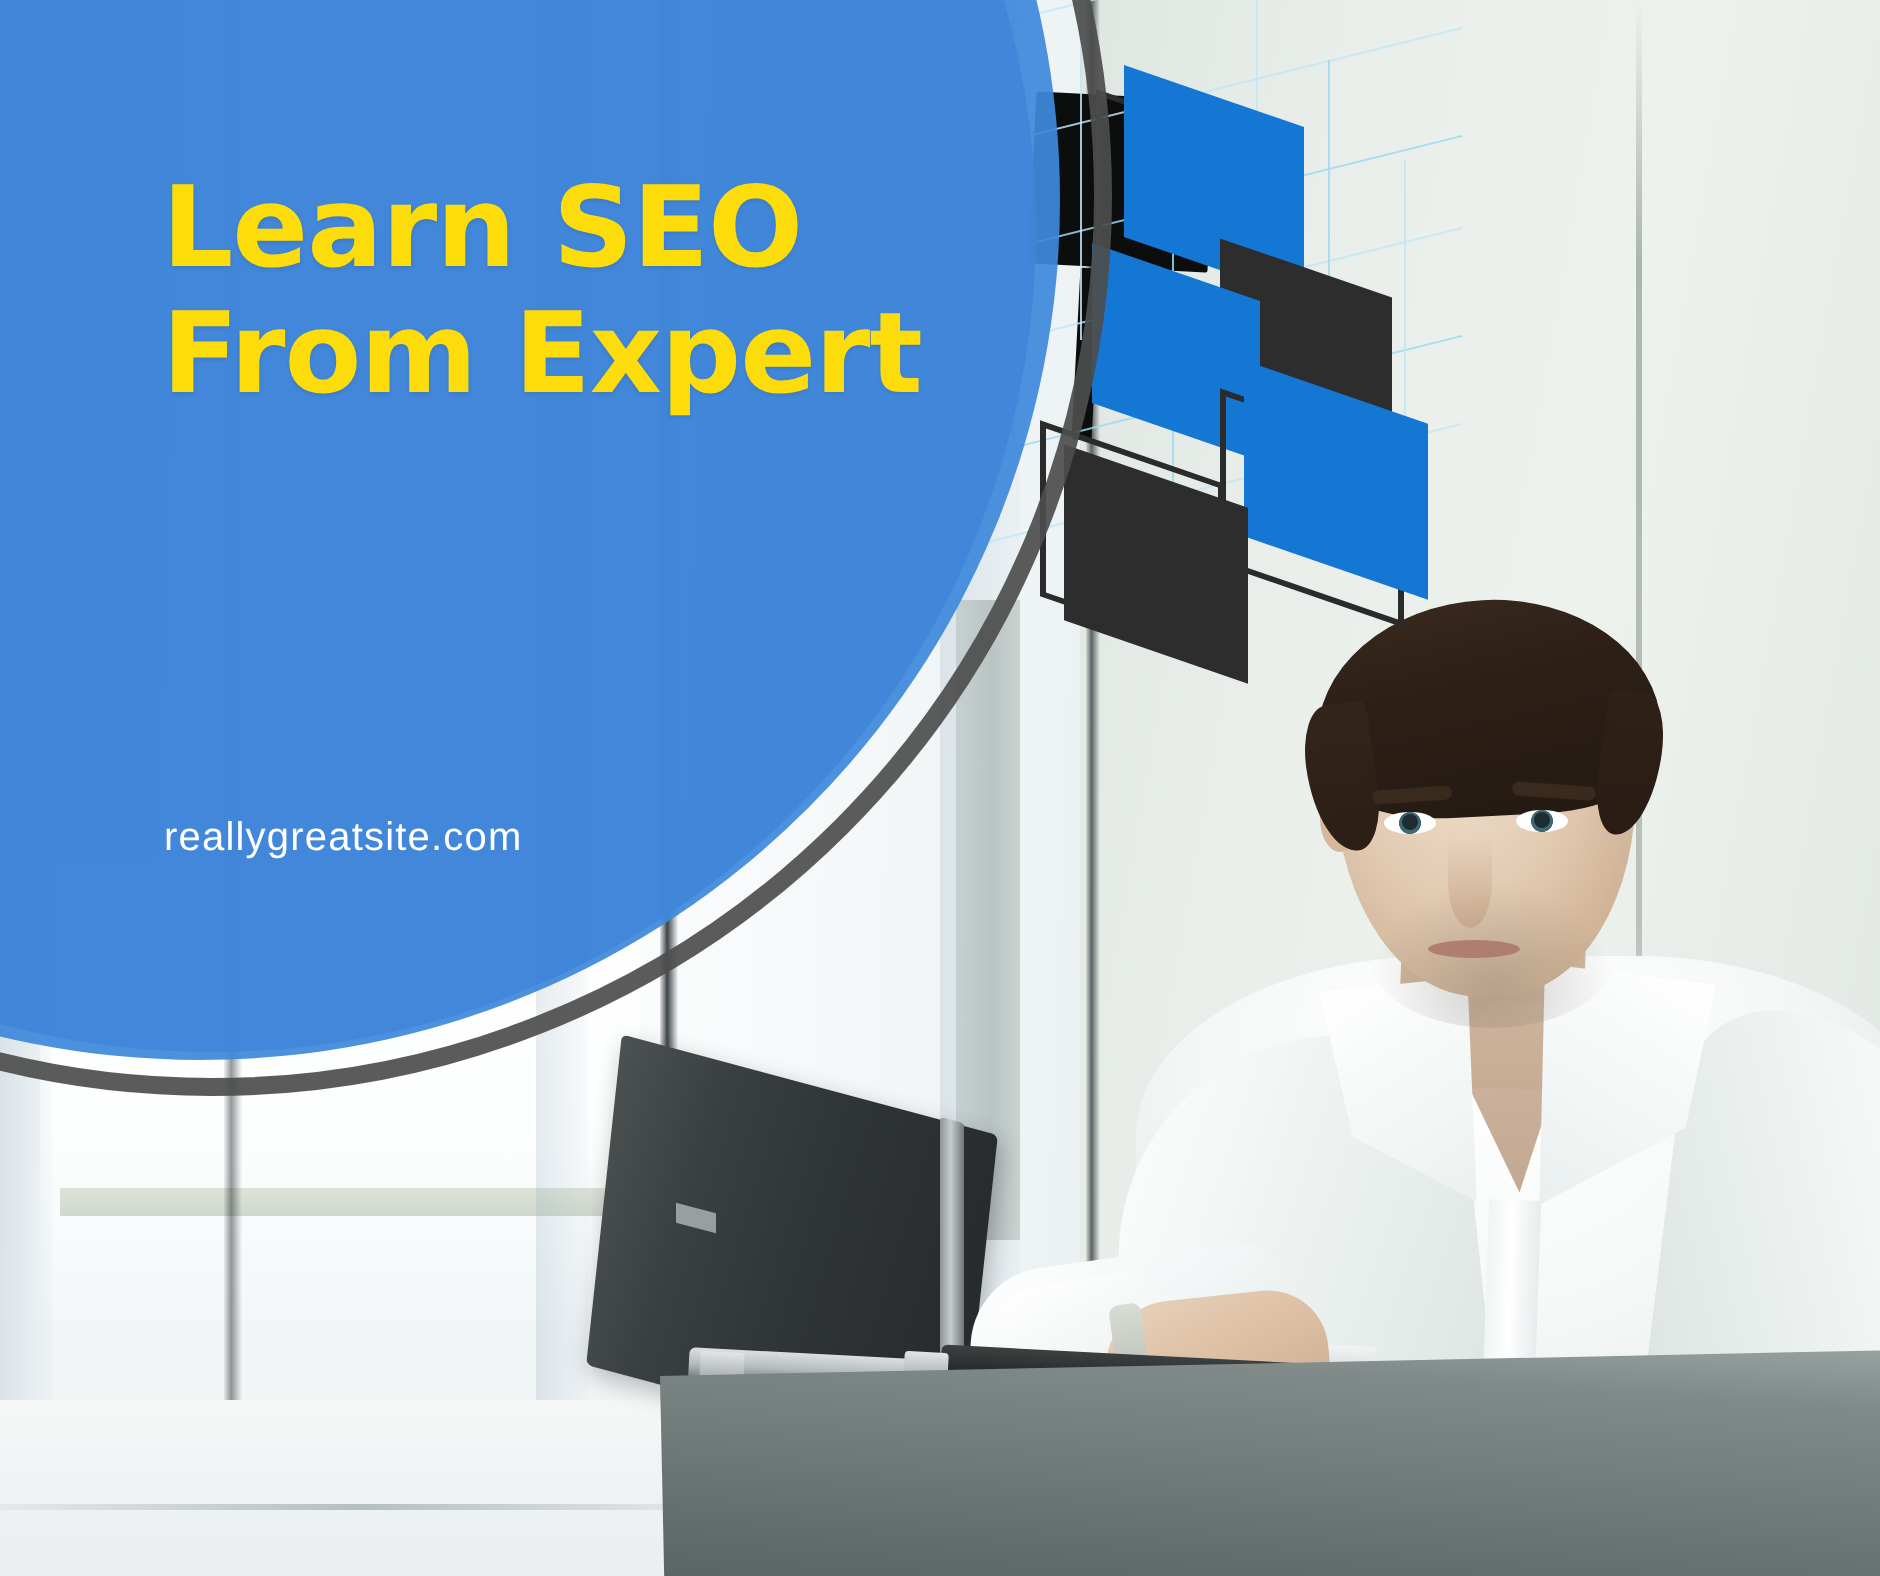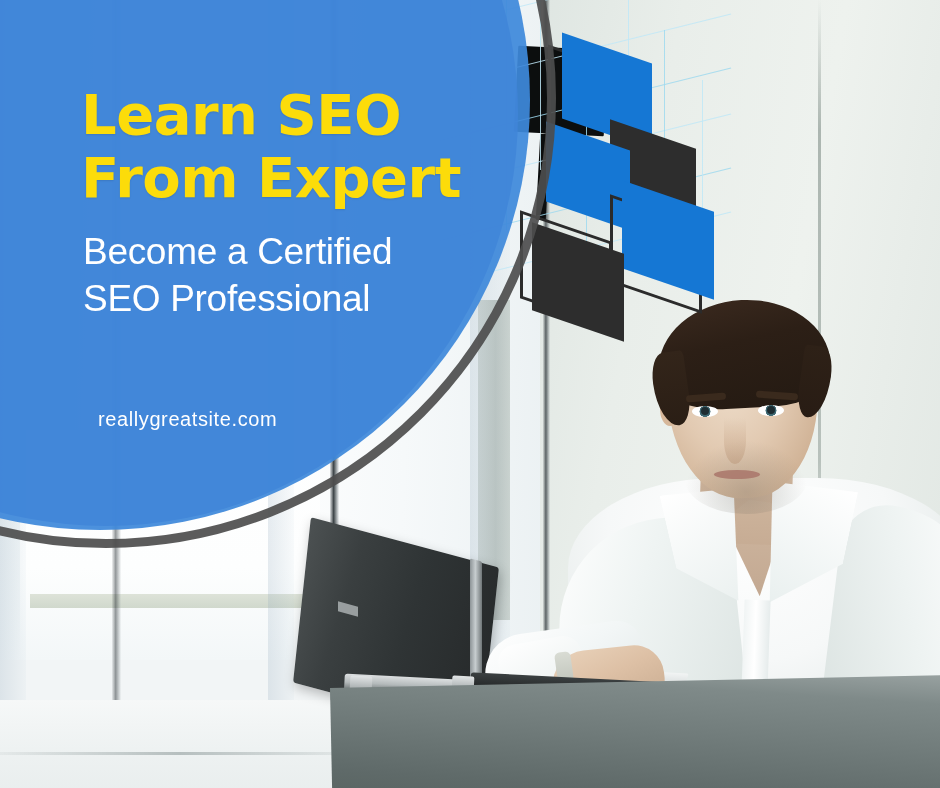--- a/index.html
+++ b/index.html
@@ -321,21 +321,21 @@
   .cta {
     position:absolute; left:80px; top:352px;
     width:120px; height:31px;
     background:#fcdc0a; border:none; cursor:pointer;
     display:flex; align-items:center; justify-content:center;
     font-family:"Liberation Sans", sans-serif;
     font-size:14.5px; font-weight:bold; letter-spacing:.6px;
     color:#2b3a92;
   }
   .site-url {
-    position:absolute; left:98px; top:408px;
+    position:absolute; left:82px; top:408px;
     font-size:20px; color:#ffffff; letter-spacing:.6px;
     font-family:"Liberation Sans", sans-serif;
   }
 </style>
 </head>
 <body>
 
 <div id="poster">
 
   <div class="photo">
@@ -427,22 +427,18 @@
   <div class="blue-circle"></div>
   <div class="ring"></div>
 
   <div class="content">
 
     <h1 class="headline">
       <span class="l1">Learn SEO</span>
       <span class="l2">From Expert</span>
     </h1>
 
-    <h2 class="subhead">
-      <span class="l1">Become a Certified</span>
-      <span class="l2">SEO Professional</span>
-    </h2>
 
 
     <div class="site-url">reallygreatsite.com</div>
 
   </div>
 </div>
 
 </body></html>

